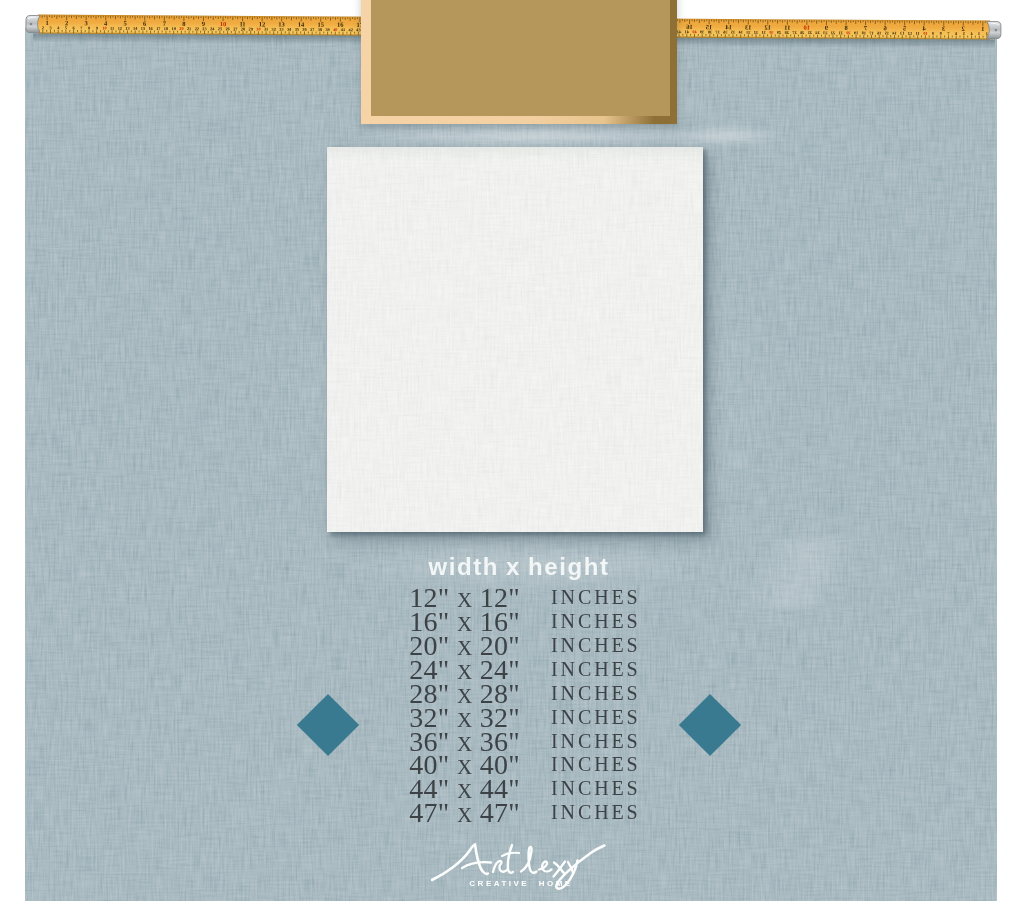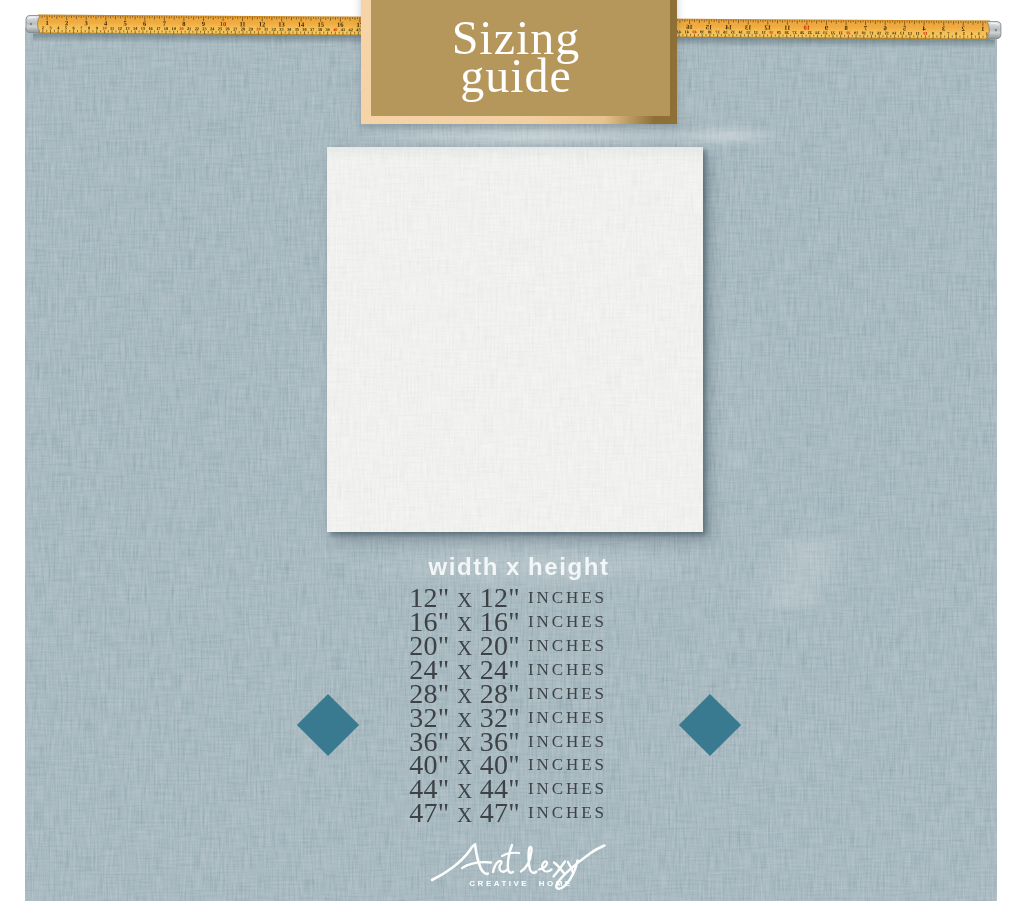--- a/index.html
+++ b/index.html
@@ -31,21 +31,21 @@
   font-weight:bold; font-size:24px; letter-spacing:1.6px; color:#f2f6f6; }
 #wxh span { margin-left:7px; margin-right:7px; }
 
 
 #list { position:absolute; left:0; top:586px; width:1024px;
   font-family:"Liberation Serif",serif; color:#3d4247; }
 .row { height:23.93px; line-height:23.93px; white-space:nowrap; }
 .num { position:absolute; left:330px; width:190px; display:inline-block;
   text-align:right; font-size:28px; letter-spacing:.3px; }
 .sx { font-size:21px; }
-.inch { position:absolute; left:528px; font-size:17px; letter-spacing:2.9px; }
+.inch { position:absolute; left:551px; font-size:20px; letter-spacing:2.9px; }
 .row { position:relative; }
 
 
 .dia { position:absolute; width:44px; height:44px; background:#3a7a90;
   transform:rotate(45deg); }
 
 
 #chome { position:absolute; left:9px; width:1024px; top:878.5px; text-align:center;
   font-size:8px; font-weight:bold; letter-spacing:2.5px; color:#fdfefe; }
 </style></head>
@@ -314,21 +314,20 @@
             <path d="M15 1 H5 Q1 1 1 5.5 V13.5 Q1 18 5 18 H15 Q12.5 14 12.5 9.5 Q12.5 5 15 1 Z" fill="url(#mgrad)" stroke="#85898c" stroke-width=".9"></path>
             <path d="M3.2 4 Q6 2.6 11 2.6" stroke="#f2f4f5" stroke-width="1.1" fill="none"></path>
             <circle cx="6" cy="9.5" r="1.3" fill="#84898b"></circle>
           </g>
         </g>
 </g>
 </svg>
 
  <div id="gbox">
       <div class="in"></div>
-      <div class="tx">Sizing<br>guide</div>
     </div>
 
  <div id="wxh">width<span>x</span>height</div>
 
  <div id="list">
 
 <div class="row">
         <span class="num">12" <span class="sx">X</span> 12"</span>
         <span class="inch">INCHES</span>
       </div>

